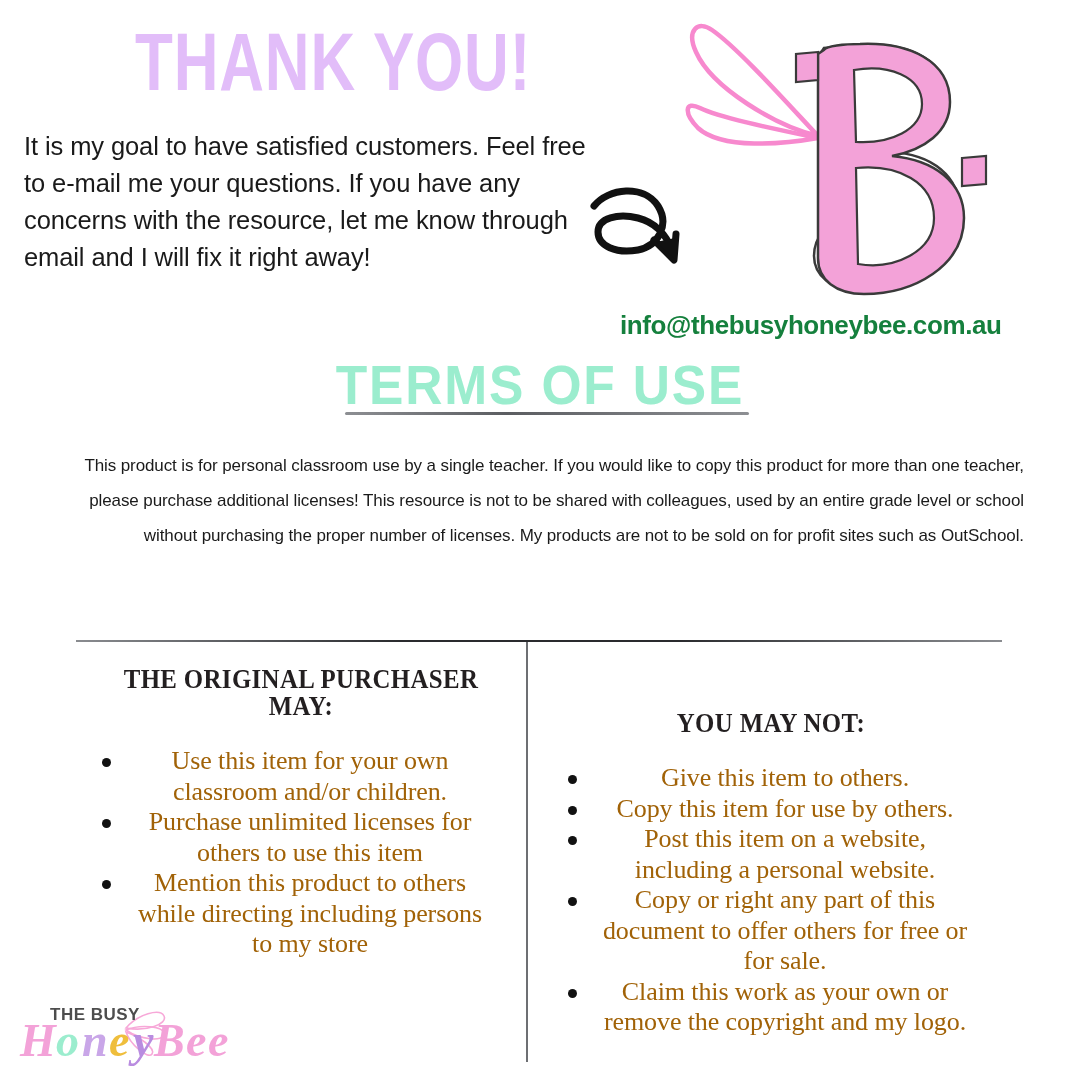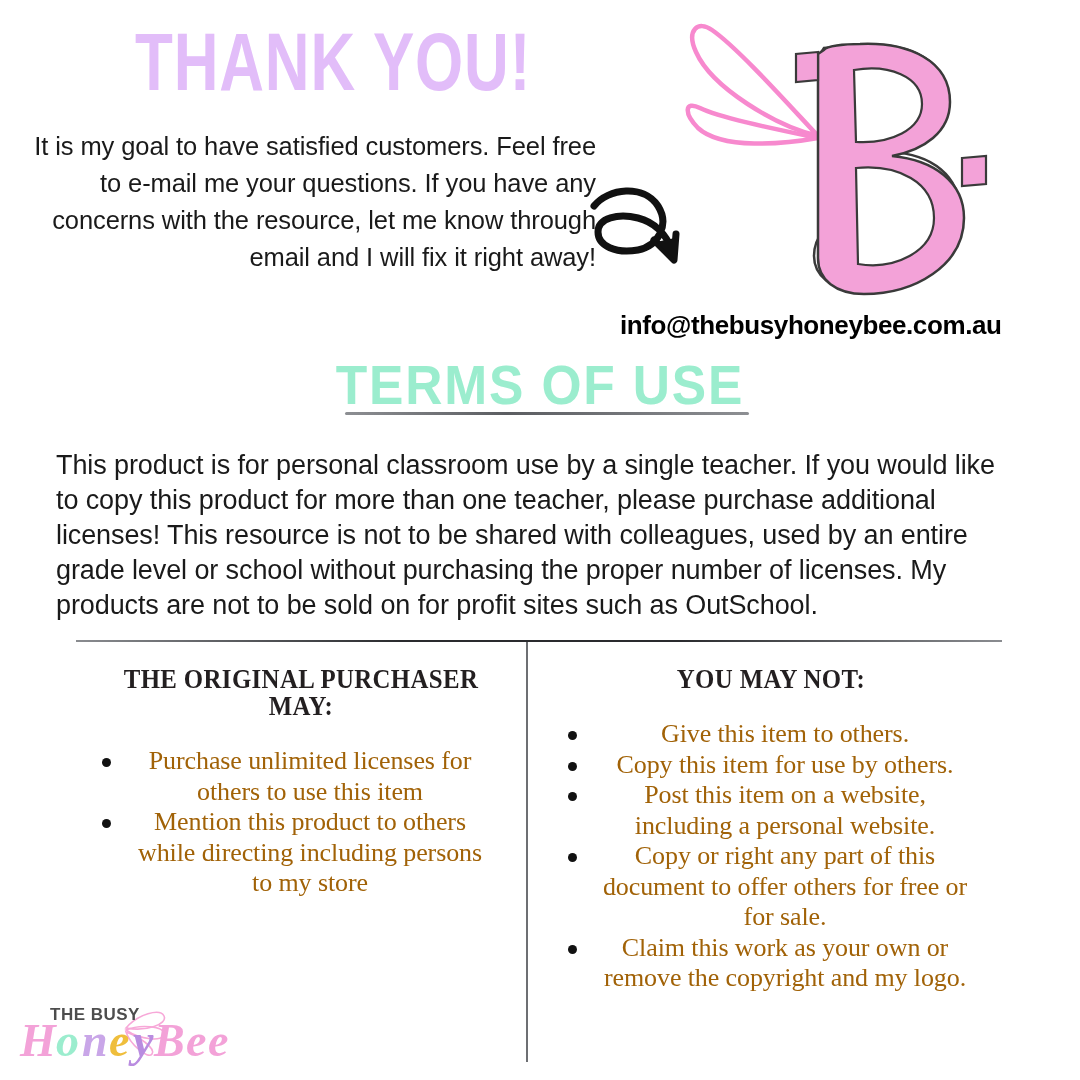--- a/index.html
+++ b/index.html
@@ -23,40 +23,40 @@
     color:#e2bdf9;
     transform:scaleX(0.86) scaleY(1.12);
     transform-origin:left top;
     line-height:1;
     white-space:nowrap;
   }
 
   
   .intro{
     position:absolute; left:24px; top:128px; width:572px;
-    text-align:right;
+    text-align:left;
     font-size:25.5px;
     line-height:37px;
     color:#1a1a1a;
     letter-spacing:-0.1px;
   }
 
   
   .arrow{ position:absolute; left:586px; top:184px; width:108px; height:102px; }
 
   
   .blogo{ position:absolute; left:676px; top:8px; width:330px; height:295px; }
 
   
   .email{
     position:absolute; left:620px; top:310px;
     font-size:26px;
     font-weight:bold;
     letter-spacing:-0.4px;
-    color:#000000;
+    color:#15803d;
     white-space:nowrap;
   }
 
   
   .terms-title{
     position:absolute; left:0; top:357px; width:1080px;
     text-align:center;
     font-weight:bold;
     font-size:56px;
     letter-spacing:2px;
@@ -67,41 +67,41 @@
   }
   .terms-rule{
     position:absolute; left:345px; top:412px; width:404px; height:3px;
     background:linear-gradient(to right,#8d8f93,#5b5d61 40%,#8d8f93);
     border-radius:2px;
   }
 
   
   .terms-body{
     position:absolute; left:56px; top:448px; width:968px;
-    text-align:left;
-    font-size:27px;
+    text-align:right;
+    font-size:17px;
     line-height:35px;
     color:#1a1a1a;
     letter-spacing:-0.1px;
   }
 
   
   .hdiv{
     position:absolute; left:76px; top:640px; width:926px; height:2px;
     background:linear-gradient(to right,#8a8c90,#2a2b2e 35%,#2a2b2e 65%,#8a8c90);
   }
   .vdiv{
     position:absolute; left:526px; top:642px; width:2px; height:420px;
     background:#6d6f73;
   }
 
   
   .col{ position:absolute; top:666px;font-family:Liberation Serif, serif; }
   .col-left{ left:76px; width:450px; }
-  .col-right{ left:540px; width:462px; }
+  .col-right{ left:540px; width:462px;margin-top:44px; }
 
   .col-head{
     text-align:center;
     font-weight:bold;
     font-size:27px;
     letter-spacing:0.4px;
     color:#231f20;
     transform:scaleX(0.92);
     line-height:1;
     margin-bottom:26px;
@@ -185,20 +185,21 @@
   <div class="terms-rule"></div>
 
   <div class="terms-body">This product is for personal classroom use by a single teacher. If you would like to copy this product for more than one teacher, please purchase additional licenses! This resource is not to be shared with colleagues, used by an entire grade level or school without purchasing the proper number of licenses. My products are not to be sold on for profit sites such as OutSchool.</div>
 
   <div class="hdiv"></div>
   <div class="vdiv"></div>
 
   <div class="col col-left">
     <div class="col-head">THE ORIGINAL PURCHASER MAY:</div>
     <ul class="bullets">
+      <li>Use this item for your own classroom and/or children.</li>
       <li>Purchase unlimited licenses for others to use this item</li>
       <li>Mention this product to others while directing including persons to my store</li>
     </ul>
   </div>
 
   <div class="col col-right">
     <div class="col-head">YOU MAY NOT:</div>
     <ul class="bullets">
       <li>Give this item to others.</li>
       <li>Copy this item for use by others.</li>

